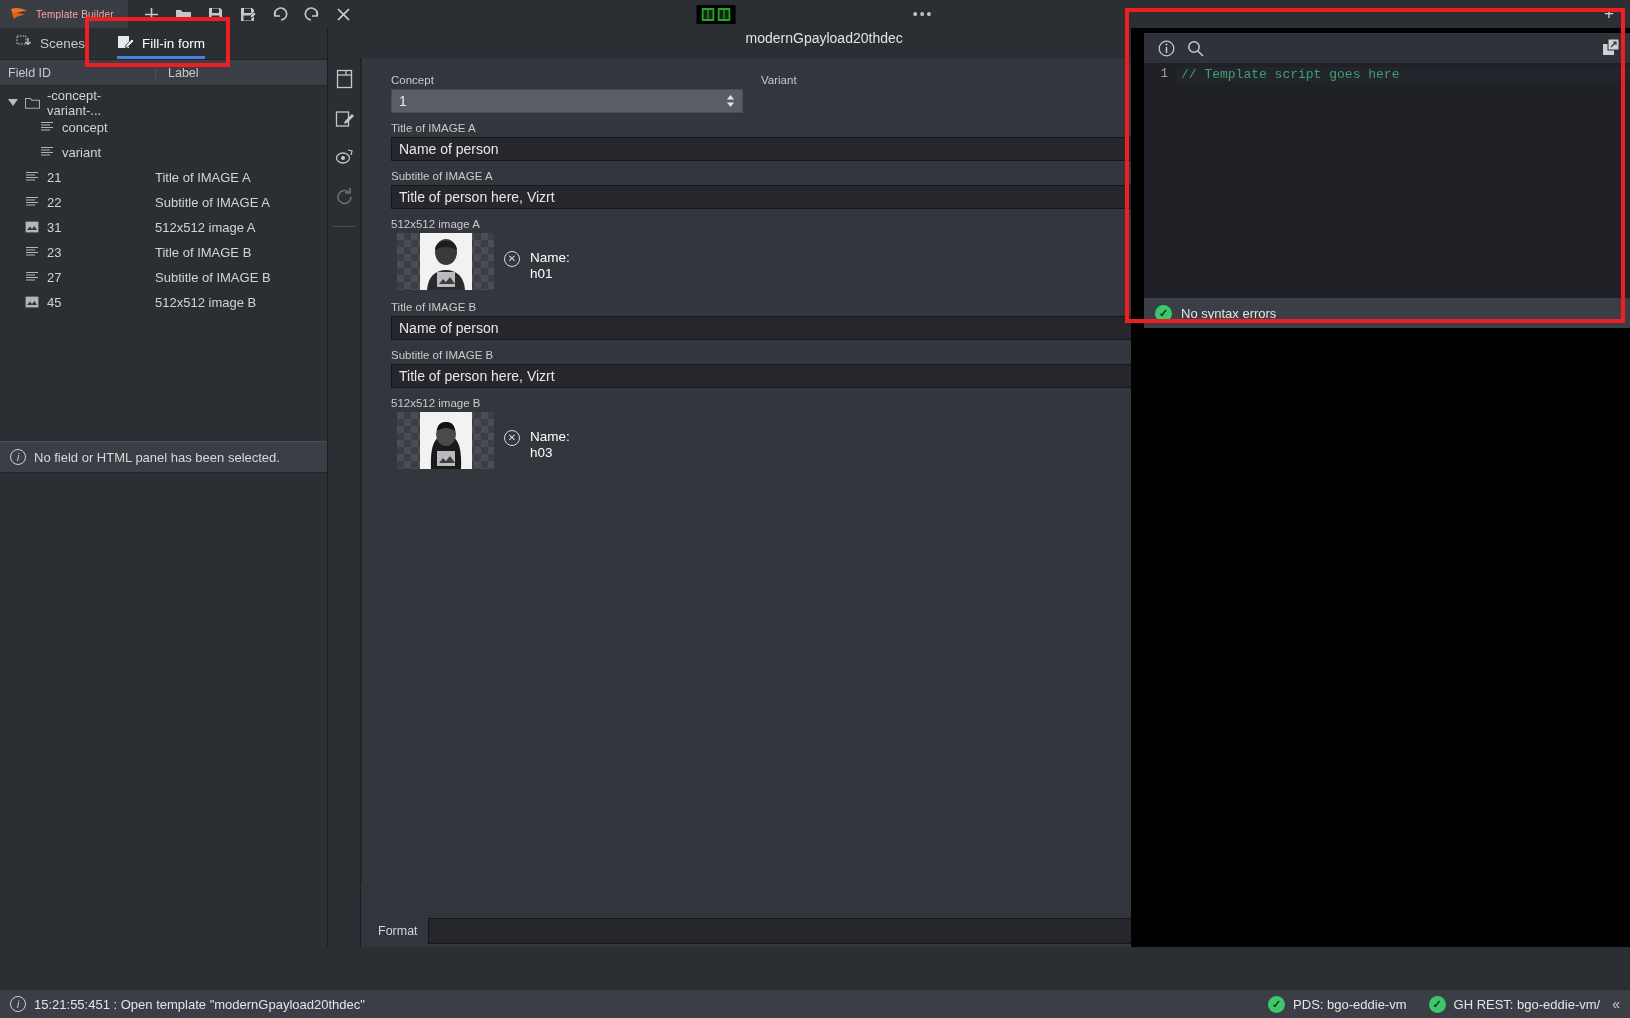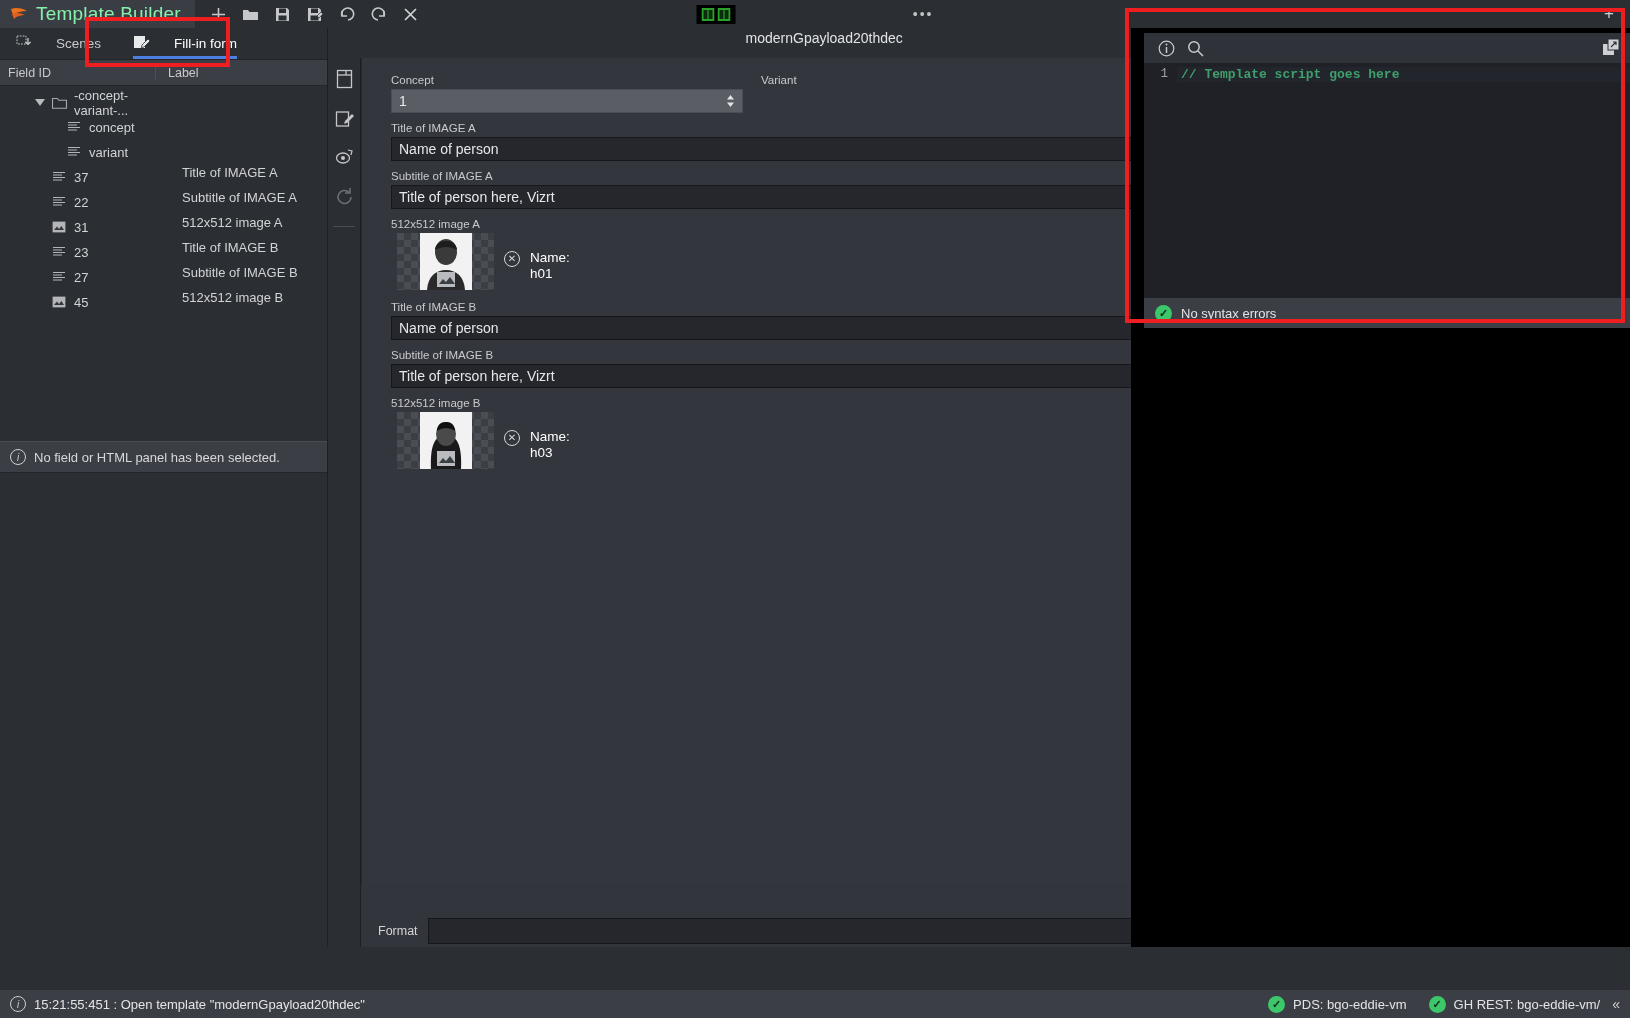--- a/index.html
+++ b/index.html
@@ -16,21 +16,21 @@
   
   .titlebar {
     position:absolute; left:0; top:0; width:1630px; height:28px;
     background:#2b2e33; display:flex; align-items:center;
   }
   .brand {
     display:flex; align-items:center; gap:8px;
     height:28px; padding:0 14px 0 10px; background:#3a3d43;
   }
   .brand-logo { width:18px; height:16px; position:relative; }
-  .brand-name { font-size:19px; color:#86efac; letter-spacing:.2px;}
+  .brand-name { font-size:10px; color:#fca5a5; letter-spacing:.2px;}
   .tb-icons { display:flex; align-items:center; gap:0; margin-left:8px; }
   .tb-icon {
     width:32px; height:28px; display:flex; align-items:center; justify-content:center;
     color:#c6c7ca;
   }
   .tb-icon svg { display:block; }
   .title-center {
     position:absolute; left:50%; top:0; transform:translateX(-50%);
     height:28px; display:flex; align-items:center; gap:10px;
   }
@@ -48,36 +48,36 @@
   
   .left-panel {
     position:absolute; left:0; top:28px; width:328px; height:919px;
     background:#2b2e33; border-right:1px solid #1d1f23;
   }
   .left-tabs {
     height:32px; display:flex; align-items:stretch; background:#2b2e33;
     border-bottom:1px solid #212429;
   }
   .ltab {
-    display:flex; align-items:center; gap:24px; padding:0 16px;
+    display:flex; align-items:center; gap:8px; padding:0 16px;
     font-size:13.5px; color:#c9cacd; position:relative;justify-content:space-between;
   }
   .ltab.active { color:#ffffff; }
   .ltab.active:after {
     content:""; position:absolute; left:16px; right:16px; bottom:0;
     height:3px; background:#4c7fe0;
   }
   .tree-head {
     height:26px; display:flex; align-items:center; font-size:12.5px;
     color:#c9cacd; background:#3b3e44; border-bottom:1px solid #24262b;
   }
   .tree-head .c1 { width:155px; padding-left:8px; }
   .tree-head .c2 { flex:1; padding-left:12px; border-left:1px solid #4b4e55;}
   .tree-body { height:354px; background:#2b2e33; padding-top:4px; }
-  .trow { height:25px; display:flex; font-size:13px; color:#d2d3d6;margin-left:27px;}
+  .trow { height:25px; display:flex; align-items:center; font-size:13px; color:#d2d3d6;}
   .trow .c1 { width:155px; display:flex; align-items:center; gap:7px; }
   .trow .c2 { flex:1; }
   .caret {
     width:0;height:0;border-left:5px solid transparent;border-right:5px solid transparent;
     border-top:7px solid #b9babd; margin-left:8px;
   }
   .ico { width:15px; height:14px; display:inline-block; }
   .indent2 { padding-left:40px; }
   .indent-leaf { padding-left:25px; }
 
@@ -161,21 +161,21 @@
   .script-wrap { position:absolute; left:13px; top:5px; width:486px; height:295px; background:#2f3238; }
   .script-toolbar { height:30px; display:flex; align-items:center; gap:12px; padding:0 14px; position:relative;}
   .st-icon { color:#c9cacd; display:flex; align-items:center; }
   .popout { position:absolute; right:10px; top:5px; color:#cfd0d3; }
   .code-area { position:absolute; left:0; top:30px; right:0; bottom:30px; background:#1f2126;}
   .code-line { display:flex; height:22px; align-items:center; }
   .gutter { width:33px; text-align:right; padding-right:9px; color:#9fa1a6; font-size:12.5px;
             font-family:"Liberation Mono", monospace;}
   .code-text {
     font-family:"Liberation Mono", monospace; font-size:13px; color:#3f9f6d;
-    background:#22252b; padding:0 4px; flex:1;font-weight:bold;
+    background:#22252b; padding:0 4px; flex:1;
   }
   .syntax-bar {
     position:absolute; left:0; bottom:0; right:0; height:30px; background:#3b3e44;
     display:flex; align-items:center; gap:9px; padding-left:11px; font-size:13px; color:#e3e4e6;
   }
   .ok-dot {
     width:17px;height:17px;border-radius:50%;background:#3cc76a;color:#14301d;
     display:flex;align-items:center;justify-content:center;font-size:11px;font-weight:bold;
   }
   .redbox {
@@ -369,21 +369,21 @@
 
       <div class="trow">
         <div class="c1 indent-leaf">
           <span class="ico">
             <svg width="14" height="12" viewBox="0 0 14 12">
                 <g stroke="#b3b5b9" stroke-width="1.1">
                   <path d="M1 1.5h12M1 4h9M1 6.5h12M1 9h9"></path>
                 </g>
               </svg>
           </span>
-          <span>37</span>
+          <span>21</span>
         </div>
         <div class="c2">Title of IMAGE A</div>
       </div>
 
       <div class="trow">
         <div class="c1 indent-leaf">
           <span class="ico">
             <svg width="14" height="12" viewBox="0 0 14 12">
                 <g stroke="#b3b5b9" stroke-width="1.1">
                   <path d="M1 1.5h12M1 4h9M1 6.5h12M1 9h9"></path>

